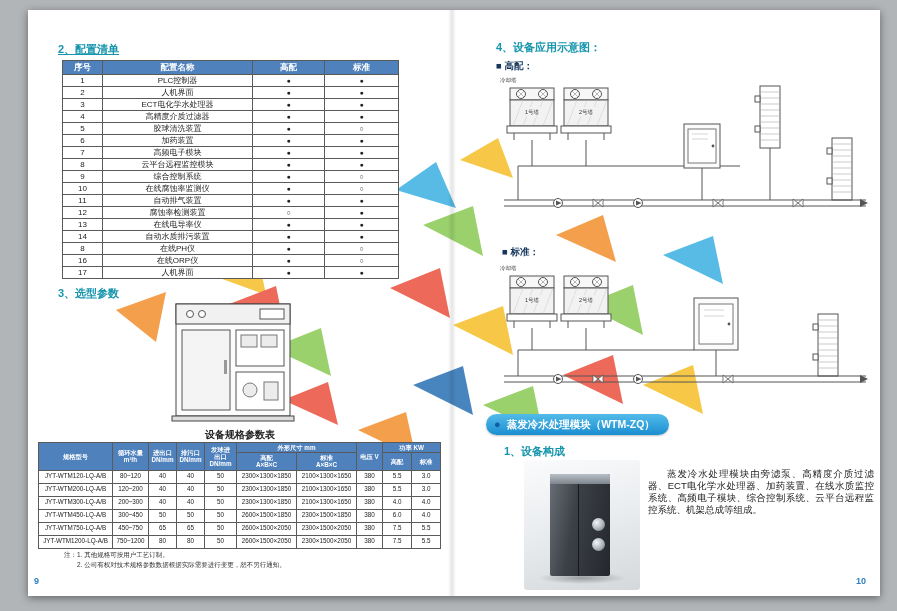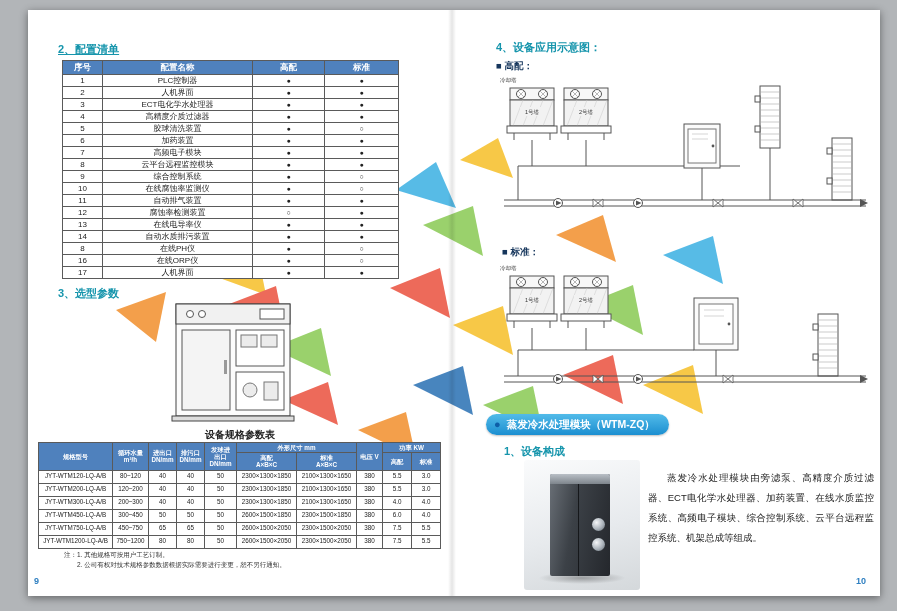--- a/index.html
+++ b/index.html
@@ -82,21 +82,21 @@
               background:linear-gradient(100deg,#6a7077 0%,#3c4147 40%,#24272c 100%); }
   .cab-top  { position:absolute; left:26px; top:14px; width:60px; height:10px;
               border-radius:2px 2px 0 0;
               background:linear-gradient(180deg,#b9bfc6,#7e858c); }
   .cab-seam { position:absolute; left:54px; top:24px; width:1px; height:92px; background:#16181b; }
   .cab-port { position:absolute; width:13px; height:13px; border-radius:50%;
               background:radial-gradient(circle at 35% 35%, #f4f6f8, #aab2ba 55%, #5d656d); }
   .p1 { left:68px; top:58px; }  .p2 { left:68px; top:78px; }
 
   .desc { position:absolute; left:196px; top:458px; width:226px; font-size:9.5px;
-          line-height:20px; color:#222; text-indent:2em; text-align:justify; }
+          line-height:12px; color:#222; text-indent:2em; text-align:justify; }
 </style>
 </head>
 <body>
 
 <div class="spread">
 
   <svg class="watermark" width="852" height="586" viewBox="0 0 852 586">
     <g opacity="0.78">
       <polygon points="110,250 155,222 175,262" fill="#7ec544"></polygon>
       <polygon points="175,262 228,235 238,285" fill="#f5b914"></polygon>

